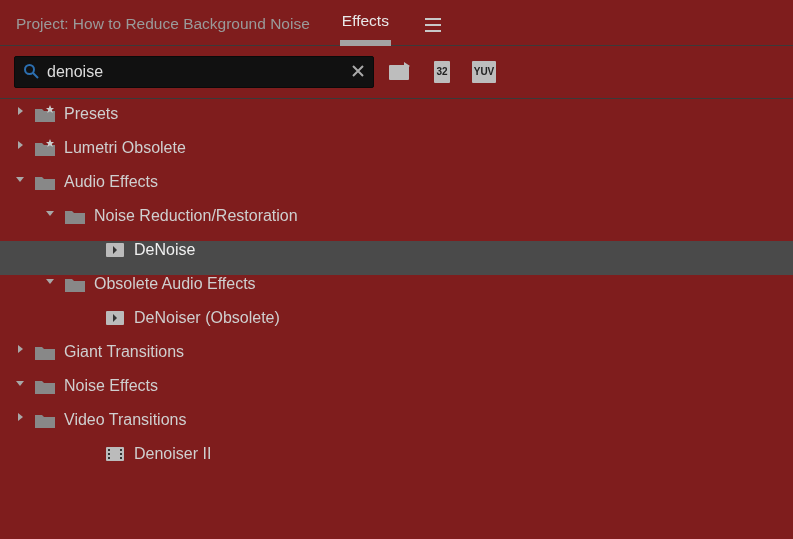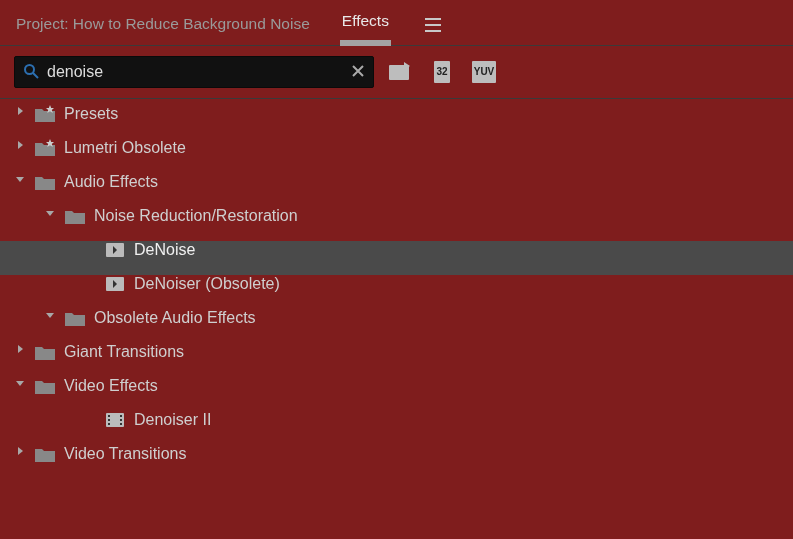--- a/index.html
+++ b/index.html
@@ -222,84 +222,84 @@
       <div class="row indent-2 selected">
         <span class="arrow"></span>
         <span class="leaf-ic">
           <svg width="20" height="18" viewBox="0 0 20 18">
             <rect x="1" y="2" width="18" height="14" rx="1" fill="#bbb"></rect>
             <polygon points="8,5 8,13 12,9" fill="#333"></polygon>
           </svg>
         </span>
         <span class="label">DeNoise</span>
       </div>
+      <div class="row indent-1">
+        <span class="arrow"><svg width="10" height="10" viewBox="0 0 10 10">
+            <polygon points="1,3 9,3 5,8" fill="#a8a8a8"></polygon>
+          </svg></span>
+        <span class="folder-ic">
+          <svg width="22" height="18" viewBox="0 0 22 18">
+            <path class="folder-svg" d="M1 4h7l2 2h11v11H1z"></path>
+          </svg>
+        </span>
+        <span class="label">Obsolete Audio Effects</span>
+      </div>
       <div class="row indent-2">
         <span class="arrow"></span>
         <span class="leaf-ic">
           <svg width="20" height="18" viewBox="0 0 20 18">
             <rect x="1" y="2" width="18" height="14" rx="1" fill="#bbb"></rect>
             <polygon points="8,5 8,13 12,9" fill="#333"></polygon>
           </svg>
         </span>
         <span class="label">DeNoiser (Obsolete)</span>
       </div>
-      <div class="row indent-1">
+      <div class="row indent-0">
+        <span class="arrow"><svg width="10" height="10" viewBox="0 0 10 10">
+            <polygon points="3,1 8,5 3,9" fill="#a8a8a8"></polygon>
+          </svg></span>
+        <span class="folder-ic">
+          <svg width="22" height="18" viewBox="0 0 22 18">
+            <path class="folder-svg" d="M1 4h7l2 2h11v11H1z"></path>
+          </svg>
+        </span>
+        <span class="label">Giant Transitions</span>
+      </div>
+      <div class="row indent-0">
         <span class="arrow"><svg width="10" height="10" viewBox="0 0 10 10">
             <polygon points="1,3 9,3 5,8" fill="#a8a8a8"></polygon>
           </svg></span>
         <span class="folder-ic">
           <svg width="22" height="18" viewBox="0 0 22 18">
             <path class="folder-svg" d="M1 4h7l2 2h11v11H1z"></path>
           </svg>
         </span>
-        <span class="label">Obsolete Audio Effects</span>
+        <span class="label">Noise Effects</span>
       </div>
       <div class="row indent-0">
         <span class="arrow"><svg width="10" height="10" viewBox="0 0 10 10">
             <polygon points="3,1 8,5 3,9" fill="#a8a8a8"></polygon>
           </svg></span>
         <span class="folder-ic">
           <svg width="22" height="18" viewBox="0 0 22 18">
             <path class="folder-svg" d="M1 4h7l2 2h11v11H1z"></path>
           </svg>
         </span>
-        <span class="label">Giant Transitions</span>
-      </div>
-      <div class="row indent-0">
-        <span class="arrow"><svg width="10" height="10" viewBox="0 0 10 10">
-            <polygon points="1,3 9,3 5,8" fill="#a8a8a8"></polygon>
-          </svg></span>
-        <span class="folder-ic">
-          <svg width="22" height="18" viewBox="0 0 22 18">
-            <path class="folder-svg" d="M1 4h7l2 2h11v11H1z"></path>
-          </svg>
-        </span>
-        <span class="label">Video Effects</span>
+        <span class="label">Video Transitions</span>
       </div>
       <div class="row indent-2">
         <span class="arrow"></span>
         <span class="leaf-ic">
           <svg width="20" height="18" viewBox="0 0 20 18">
             <rect x="1" y="2" width="18" height="14" rx="1" fill="#bbb"></rect>
             <rect x="3" y="4" width="2" height="2" fill="#333"></rect>
             <rect x="3" y="8" width="2" height="2" fill="#333"></rect>
             <rect x="3" y="12" width="2" height="2" fill="#333"></rect>
             <rect x="15" y="4" width="2" height="2" fill="#333"></rect>
             <rect x="15" y="8" width="2" height="2" fill="#333"></rect>
             <rect x="15" y="12" width="2" height="2" fill="#333"></rect>
           </svg>
         </span>
         <span class="label">Denoiser II</span>
       </div>
-      <div class="row indent-0">
-        <span class="arrow"><svg width="10" height="10" viewBox="0 0 10 10">
-            <polygon points="3,1 8,5 3,9" fill="#a8a8a8"></polygon>
-          </svg></span>
-        <span class="folder-ic">
-          <svg width="22" height="18" viewBox="0 0 22 18">
-            <path class="folder-svg" d="M1 4h7l2 2h11v11H1z"></path>
-          </svg>
-        </span>
-        <span class="label">Video Transitions</span>
-      </div>
     </div>
 
 </div>
 
 </body></html>

